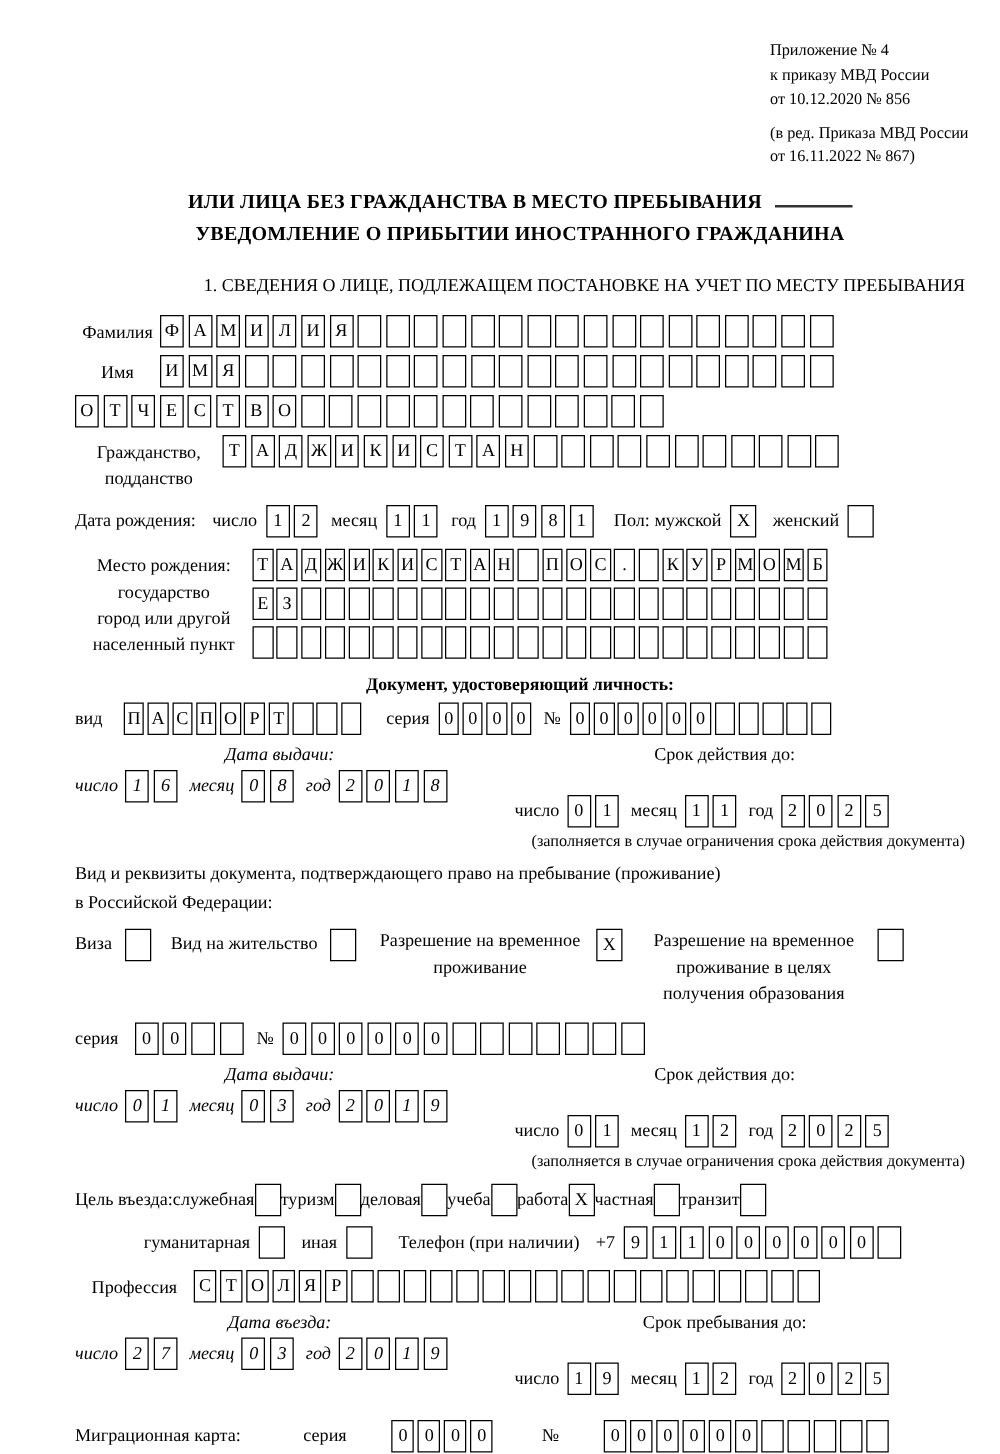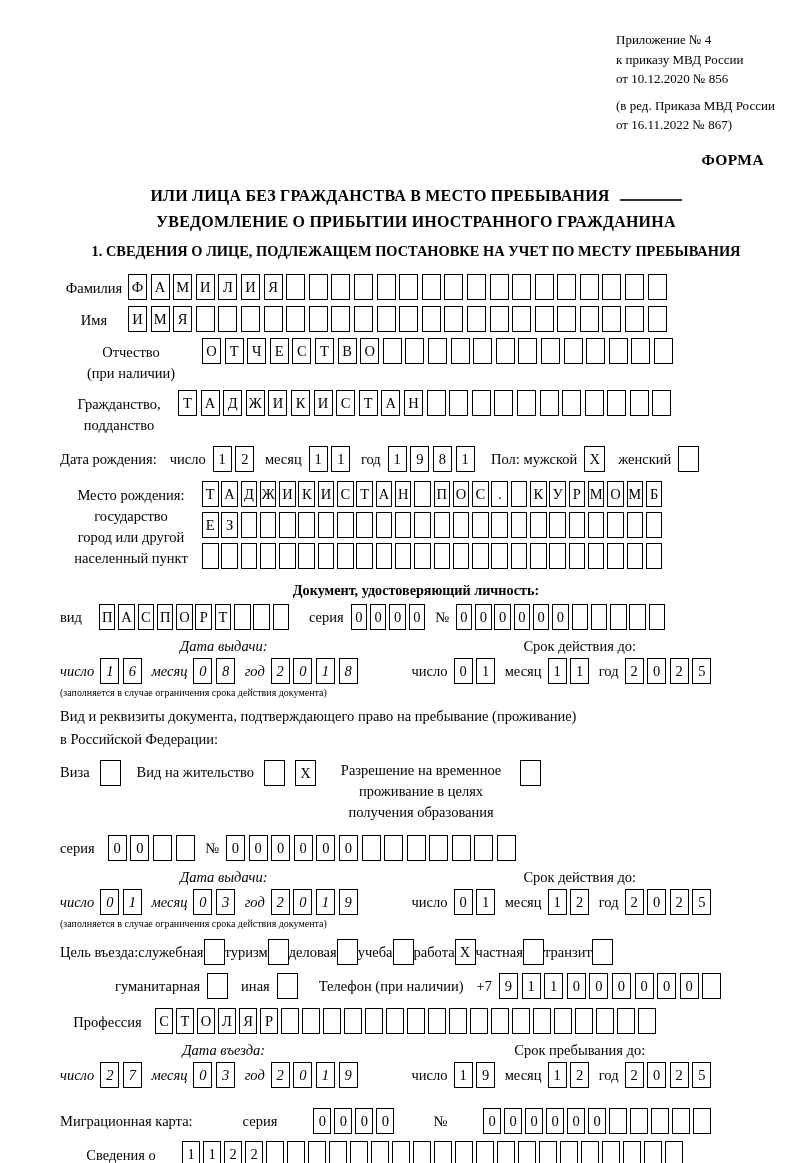--- a/index.html
+++ b/index.html
@@ -7,21 +7,21 @@
     font-family:"Liberation Serif", serif; font-size:14.5px; overflow:hidden; }
   .page { width:800px; height:1163px; padding:30px 28px 0 60px; position:relative; }
 
   .hdr { margin-left:556px; font-size:13px; line-height:1.5; }
   .hdr div { white-space:nowrap; }
   .hdr .grp2 { margin-top:7px; }
   .forma { text-align:right; font-weight:bold; font-size:15.5px; margin:16px 8px 0 0; letter-spacing:.4px; }
 
   .title { text-align:center; font-weight:bold; font-size:16px; line-height:1.65; margin-top:14px; letter-spacing:.2px; }
   .blank { display:inline-block; width:62px; border-bottom:2.2px solid #333; height:.9em; margin-left:10px; }
-  .sec1 { text-align:center; font-weight:bold; font-size:14.4px; margin-top:8px; }
+  .sec1 { text-align:right; font-weight:normal; font-size:14.4px; margin-top:20px; }
 
   .frow { display:flex; align-items:flex-start; margin-top:6px;text-align:center; }
   .lab { flex:0 0 auto; line-height:1.45; padding-top:4px; }
   .w-name  { width:68px; }
   .w-patro { width:142px; }
   .w-citiz { width:118px; }
   .w-place { width:142px; }
   .w-prof  { width:95px; }
   .w-reps  { width:122px; }
 
@@ -38,46 +38,45 @@
 
   .mid-head { text-align:center; font-weight:bold; margin-top:8px; font-size:14.2px; }
   .para { margin-top:8px; line-height:1.45; }
 
   .inline { display:flex; align-items:center; gap:7px; flex-wrap:nowrap; }
   .ml6{margin-left:6px;} .ml10{margin-left:10px;} .ml14{margin-left:14px;} .ml55{margin-left:55px;}
 
   .datecols { display:flex; margin-top:8px; }
   .dcol { display:flex; flex-direction:column; }
   .dcol-l { width:46%;font-style:italic; }
-  .dcol-r { width:54%; }
+  .dcol-r { width:54%;gap:20px; }
   .dhead { text-align:center; margin-bottom:3px; }
   .dgroup { display:flex; align-items:center; gap:6px; }
   .dcol-r .dgroup { padding-left:24px; }
-  .note-right { text-align:left; font-size:10px; margin-top:3px; }
+  .note-right { text-align:right; font-size:13px; margin-top:3px; }
 
   .optrow { display:flex; align-items:flex-start; gap:10px; margin-top:10px; }
   .optlbl { padding-top:4px; }
   .optc { display:inline-block; text-align:center; line-height:1.45; }
   .optc.w160 { max-width:166px; }
   .optc.w175 { max-width:178px; }
 </style>
 </head>
 <body>
 
 <div class="page">
 
   <div class="hdr">
     <div>Приложение № 4</div>
     <div>к приказу МВД России</div>
     <div>от 10.12.2020 № 856</div>
     <div class="grp2">(в ред. Приказа МВД России</div>
     <div>от 16.11.2022 № 867)</div>
   </div>
 
-  <div class="forma">ФОРМА</div>
 
   <div class="title">
     <div><span>ИЛИ ЛИЦА БЕЗ ГРАЖДАНСТВА В МЕСТО ПРЕБЫВАНИЯ</span><span class="blank"></span></div>
     <div>УВЕДОМЛЕНИЕ О ПРИБЫТИИ ИНОСТРАННОГО ГРАЖДАНИНА</div>
   </div>
 
   <div class="sec1">1. СВЕДЕНИЯ О ЛИЦЕ, ПОДЛЕЖАЩЕМ ПОСТАНОВКЕ НА УЧЕТ ПО МЕСТУ ПРЕБЫВАНИЯ</div>
 
   <div class="frow" style="margin-top:14px;">
     <div class="lab w-name">Фамилия</div>
@@ -133,24 +132,20 @@
         <span class="cell"></span>
         <span class="cell"></span>
         <span class="cell"></span>
         <span class="cell"></span>
         <span class="cell"></span>
         <span class="cell"></span>
       </span>
   </div>
 
   <div class="frow">
-    <div class="lab w-patro">
-      <div>Отчество</div>
-      <div>(при наличии)</div>
-    </div>
     <span class="boxes">
         <span class="cell">О</span>
         <span class="cell">Т</span>
         <span class="cell">Ч</span>
         <span class="cell">Е</span>
         <span class="cell">С</span>
         <span class="cell">Т</span>
         <span class="cell">В</span>
         <span class="cell">О</span>
         <span class="cell"></span>
@@ -402,20 +397,21 @@
   <div class="note-right">(заполняется в случае ограничения срока действия документа)</div>
 
   <div class="para">Вид и реквизиты документа, подтверждающего право на пребывание (проживание)</div>
   <div class="para" style="margin-top:2px;">в Российской Федерации:</div>
 
   <div class="optrow">
     <span class="optlbl">Виза</span>
     <span class="cbox"></span>
     <span class="optlbl ml6">Вид на жительство</span>
     <span class="cbox"></span>
+    <span class="optc w160 ml6">Разрешение на временное проживание</span>
     <span class="cbox">X</span>
     <span class="optc w175 ml6">Разрешение на временное проживание в целях получения образования</span>
     <span class="cbox"></span>
   </div>
 
   <div class="frow inline" style="margin-top:12px;">
     <span>серия</span>
     <span class="boxes ml6">
         <span class="cell">0</span>
         <span class="cell">0</span>

